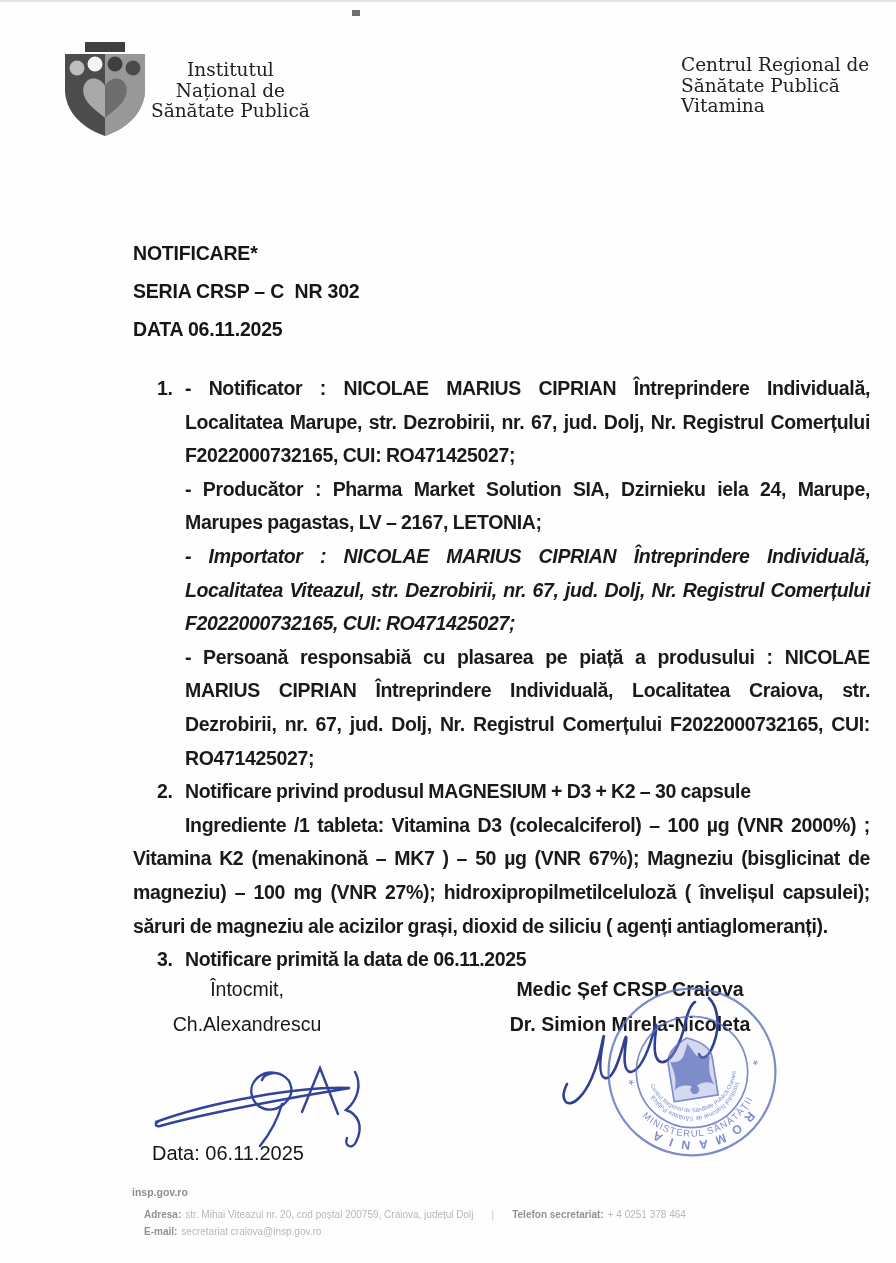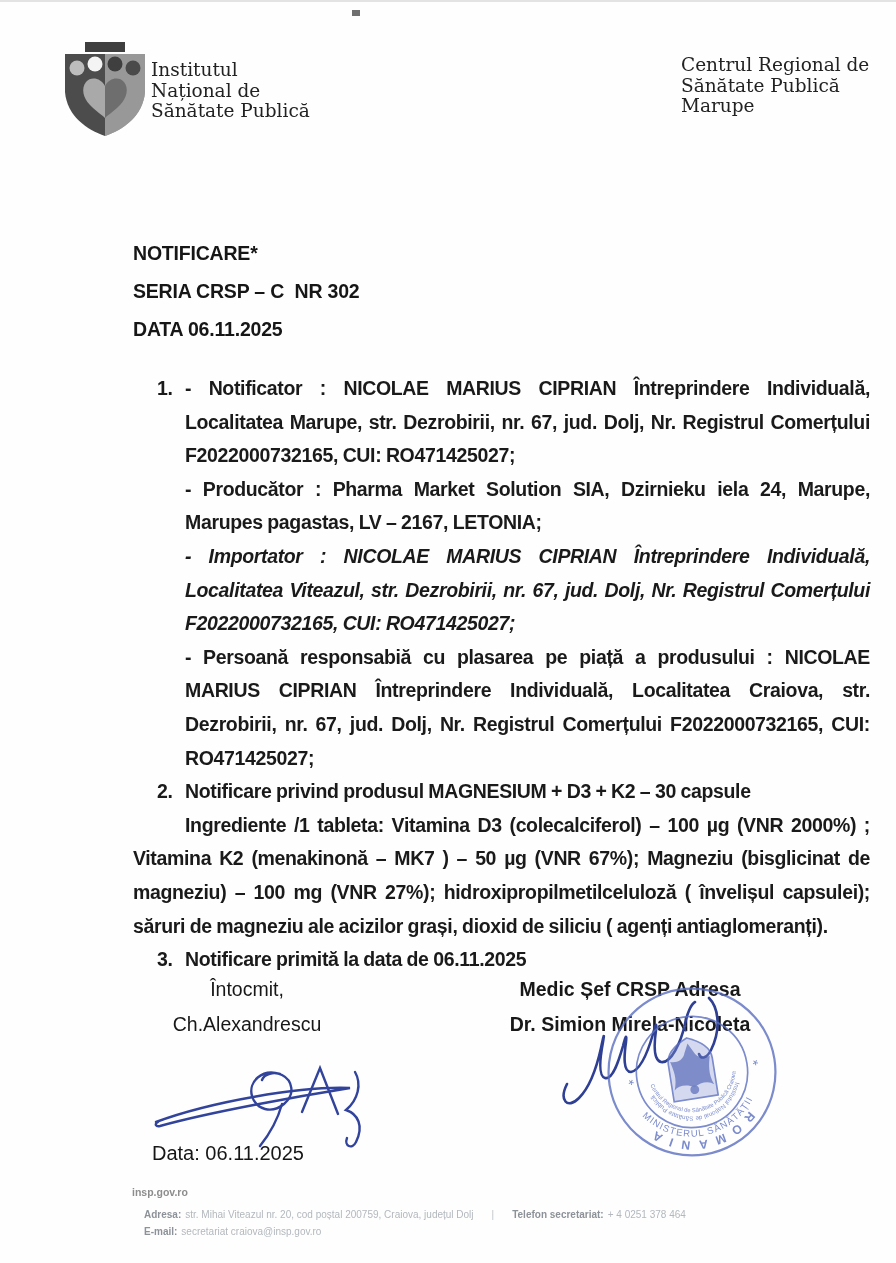--- a/index.html
+++ b/index.html
@@ -8,21 +8,21 @@
     background:#fefefe;overflow:hidden;
     font-family:"Liberation Sans",sans-serif;color:#1b1b1b;
   }
   .top-line{position:absolute;left:0;top:0;width:896px;height:2px;background:#e3e3e3;}
   .top-speck{position:absolute;left:352px;top:10px;width:8px;height:6px;background:#6f6f6f;}
 
   
   .logo{position:absolute;left:57px;top:40px;width:96px;height:102px;}
   .logo-text{
     position:absolute;left:151px;top:60px;
-    font-family:"DejaVu Serif",serif;font-size:18.5px;line-height:20.5px;color:#222;
+    font-family:"DejaVu Serif",serif;font-size:18.5px;line-height:20.5px;color:#222;text-align:center;
   }
   .header-right{
     position:absolute;left:681px;top:55px;
     font-family:"DejaVu Serif",serif;font-size:18.5px;line-height:20.5px;color:#222;
   }
 
   
   .title-block{position:absolute;left:133px;top:234px;width:737px;}
   .title-block div{
     font-weight:bold;font-size:19.5px;line-height:38px;letter-spacing:-0.2px;
@@ -86,21 +86,21 @@
 
   <div class="logo-text">
     <div>Institutul</div>
     <div>Național de</div>
     <div>Sănătate Publică</div>
   </div>
 
   <div class="header-right">
     <div>Centrul Regional de</div>
     <div>Sănătate Publică</div>
-    <div>Marupe</div>
+    <div>Vitamina</div>
   </div>
 
   <div class="title-block">
     <div>NOTIFICARE*</div>
     <div>SERIA CRSP – C  NR 302</div>
     <div>DATA 06.11.2025</div>
   </div>
 
   <div class="body-text">
 
@@ -124,21 +124,21 @@
     </div>
 
   </div>
 
   <div class="sig-left">
     <div>Întocmit,</div>
     <div>Ch.Alexandrescu</div>
   </div>
 
   <div class="sig-right">
-    <div>Medic Șef CRSP Adresa</div>
+    <div>Medic Șef CRSP Craiova</div>
     <div>Dr. Simion Mirela-Nicoleta</div>
   </div>
 
   <svg class="sig-draw-left" viewBox="0 0 240 95">
     <g fill="none" stroke="#32439b" stroke-width="2.4" stroke-linecap="round">
       <path d="M6,66 C60,46 150,30 200,32 C150,40 60,56 10,70 C6,71 4,68 8,66"></path>
       <path d="M130,18 C112,12 98,26 102,40 C106,54 122,58 134,48 C146,38 142,24 132,19 C124,15 114,18 112,24"></path>
       <path d="M132,48 C127,66 118,80 110,90"></path>
       <path d="M152,56 L170,12 L188,58"></path>
       <path d="M205,16 C212,28 208,44 196,54 C208,58 214,70 206,86 C202,94 194,90 197,82"></path>

